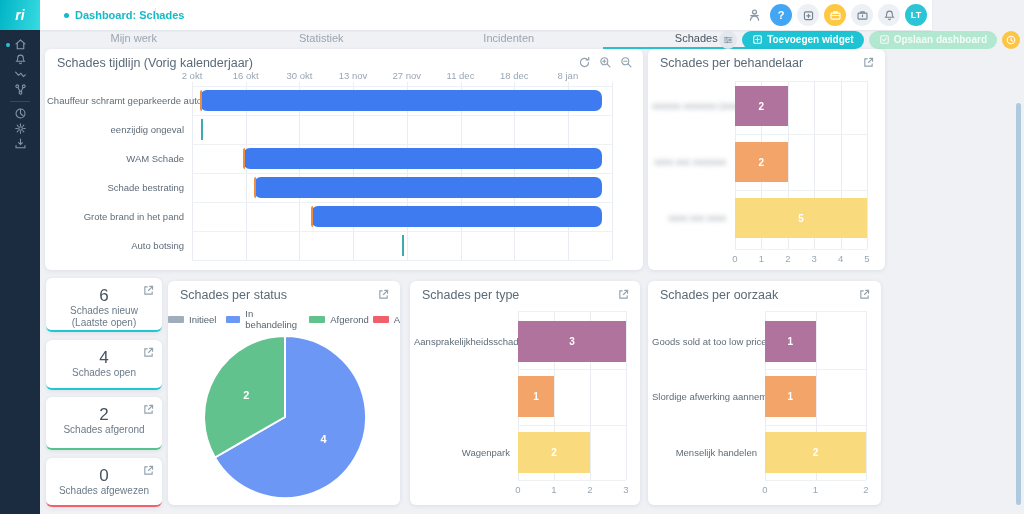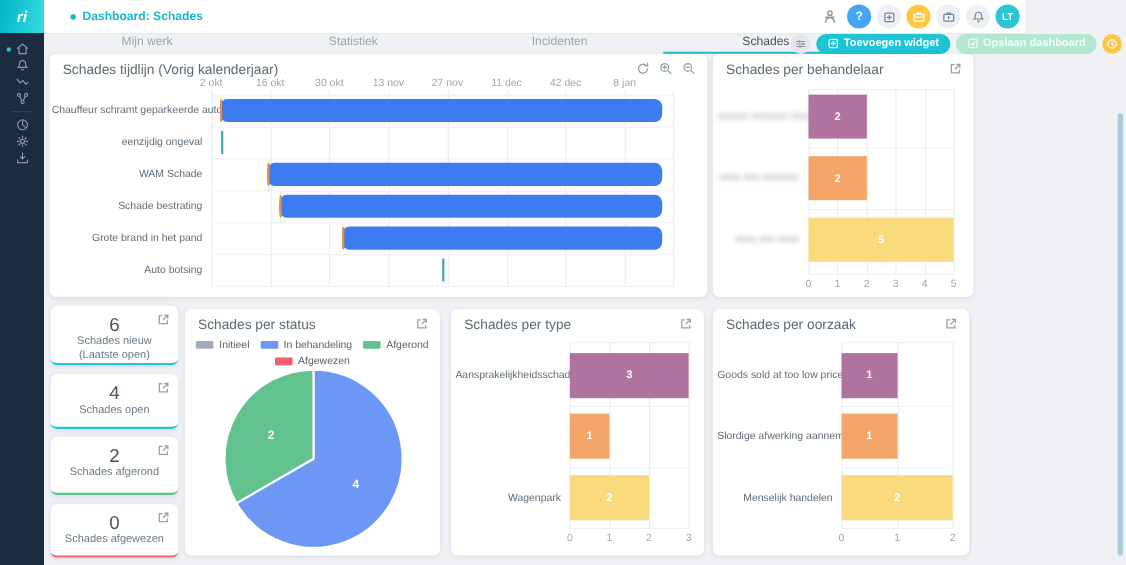--- a/index.html
+++ b/index.html
@@ -80,21 +80,21 @@
     white-space:nowrap; }
   .gantt-bar { position:absolute; background:#3e7bf1; border-radius:7px; }
   .bar-cap { position:absolute; left:0; top:0; width:2px; height:100%; background:#ef8d3e;
     border-radius:7px 0 0 7px; }
   .gantt-tick { position:absolute; width:2px; background:#3fa9ad; }
   .hbar { position:absolute; display:flex; align-items:center; justify-content:center;
     color:#fff; font-size:10px; font-weight:bold; }
   .blurred { filter:blur(2.5px); opacity:.7; }
 
   .legend-rows { position:absolute; left:0; right:0; top:27px; display:flex;
-    flex-direction:column; gap:4px; }
+    flex-direction:row; gap:4px; }
   .legend-row { display:flex; justify-content:center; gap:10px; }
   .legend-item { display:flex; align-items:center; gap:5px; font-size:9.5px; color:#57646f;
     cursor:pointer; }
   .legend-swatch { width:16px; height:7px; border-radius:1px; }
 
   .pie-svg { position:absolute; }
   .scrollbar { position:absolute; left:976px; top:73px; width:5px; height:402px;
     background:#aecadf; border-radius:3px; cursor:pointer; }
   svg { display:block; }
 </style>
@@ -256,21 +256,21 @@
           </svg>
       </span>
     </div>
     <div class="chart-body" id="gantt-body">
         <div class="axislab" style="left: 147px; top: 21px;">2 okt</div>
         <div class="axislab" style="left: 200.7px; top: 21px;">16 okt</div>
         <div class="axislab" style="left: 254.4px; top: 21px;">30 okt</div>
         <div class="axislab" style="left: 308.1px; top: 21px;">13 nov</div>
         <div class="axislab" style="left: 361.8px; top: 21px;">27 nov</div>
         <div class="axislab" style="left: 415.5px; top: 21px;">11 dec</div>
-        <div class="axislab" style="left: 469.2px; top: 21px;">42 dec</div>
+        <div class="axislab" style="left: 469.2px; top: 21px;">18 dec</div>
         <div class="axislab" style="left: 522.9px; top: 21px;">8 jan</div>
         <div class="gridv" style="left: 147px; top: 33px; height: 178px;"></div>
         <div class="gridv" style="left: 200.7px; top: 33px; height: 178px;"></div>
         <div class="gridv" style="left: 254.4px; top: 33px; height: 178px;"></div>
         <div class="gridv" style="left: 308.1px; top: 33px; height: 178px;"></div>
         <div class="gridv" style="left: 361.8px; top: 33px; height: 178px;"></div>
         <div class="gridv" style="left: 415.5px; top: 33px; height: 178px;"></div>
         <div class="gridv" style="left: 469.2px; top: 33px; height: 178px;"></div>
         <div class="gridv" style="left: 522.9px; top: 33px; height: 178px;"></div>
         <div class="gridv" style="left: 567px; top: 33px; height: 178px;"></div>

